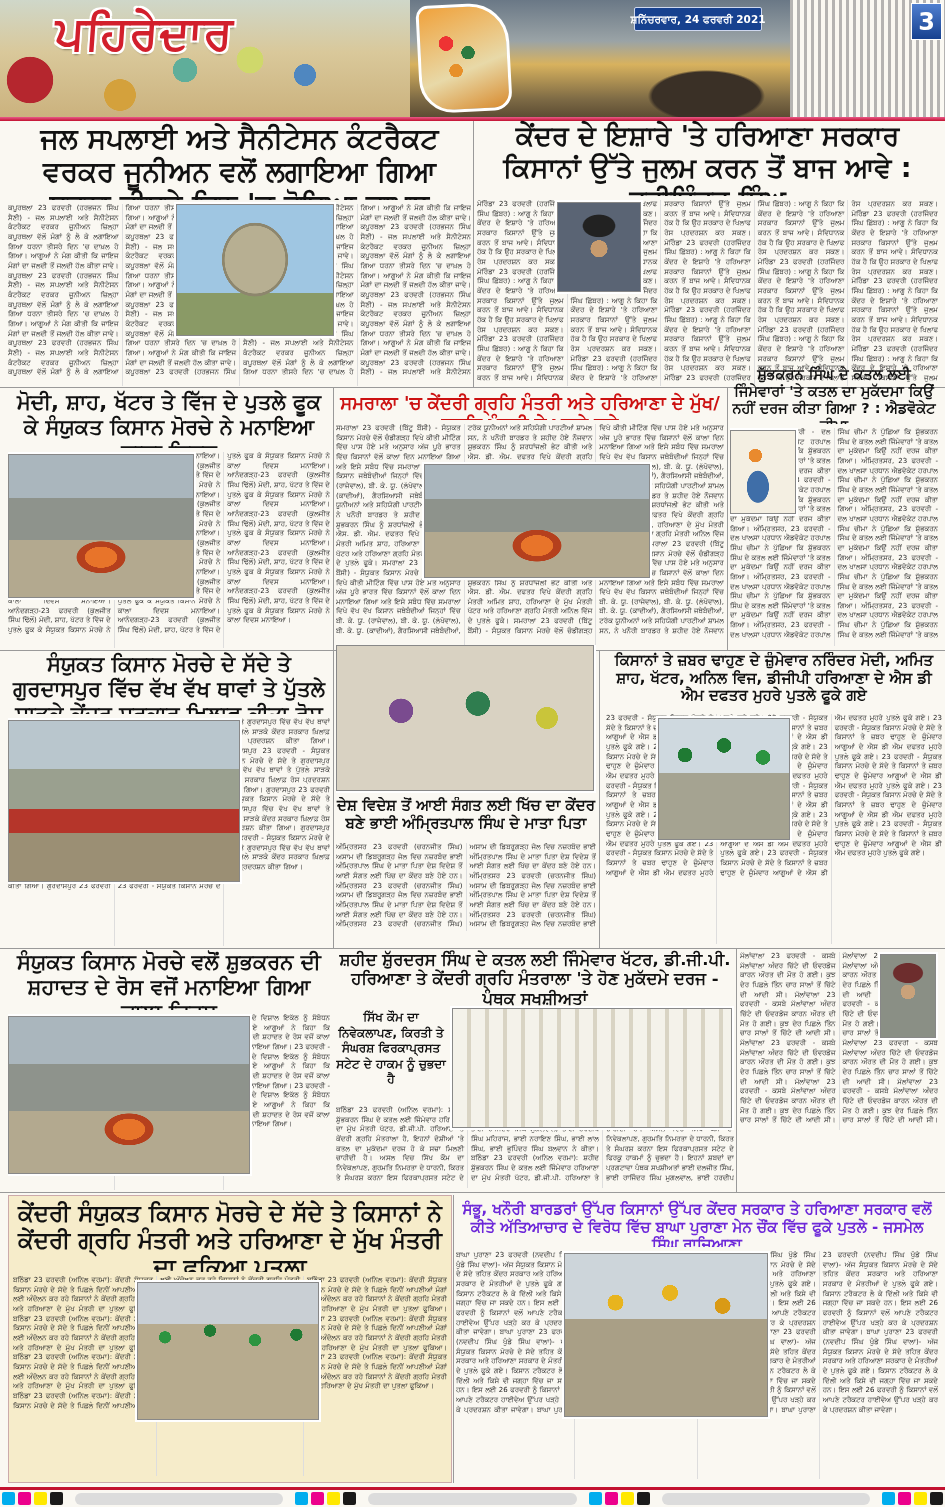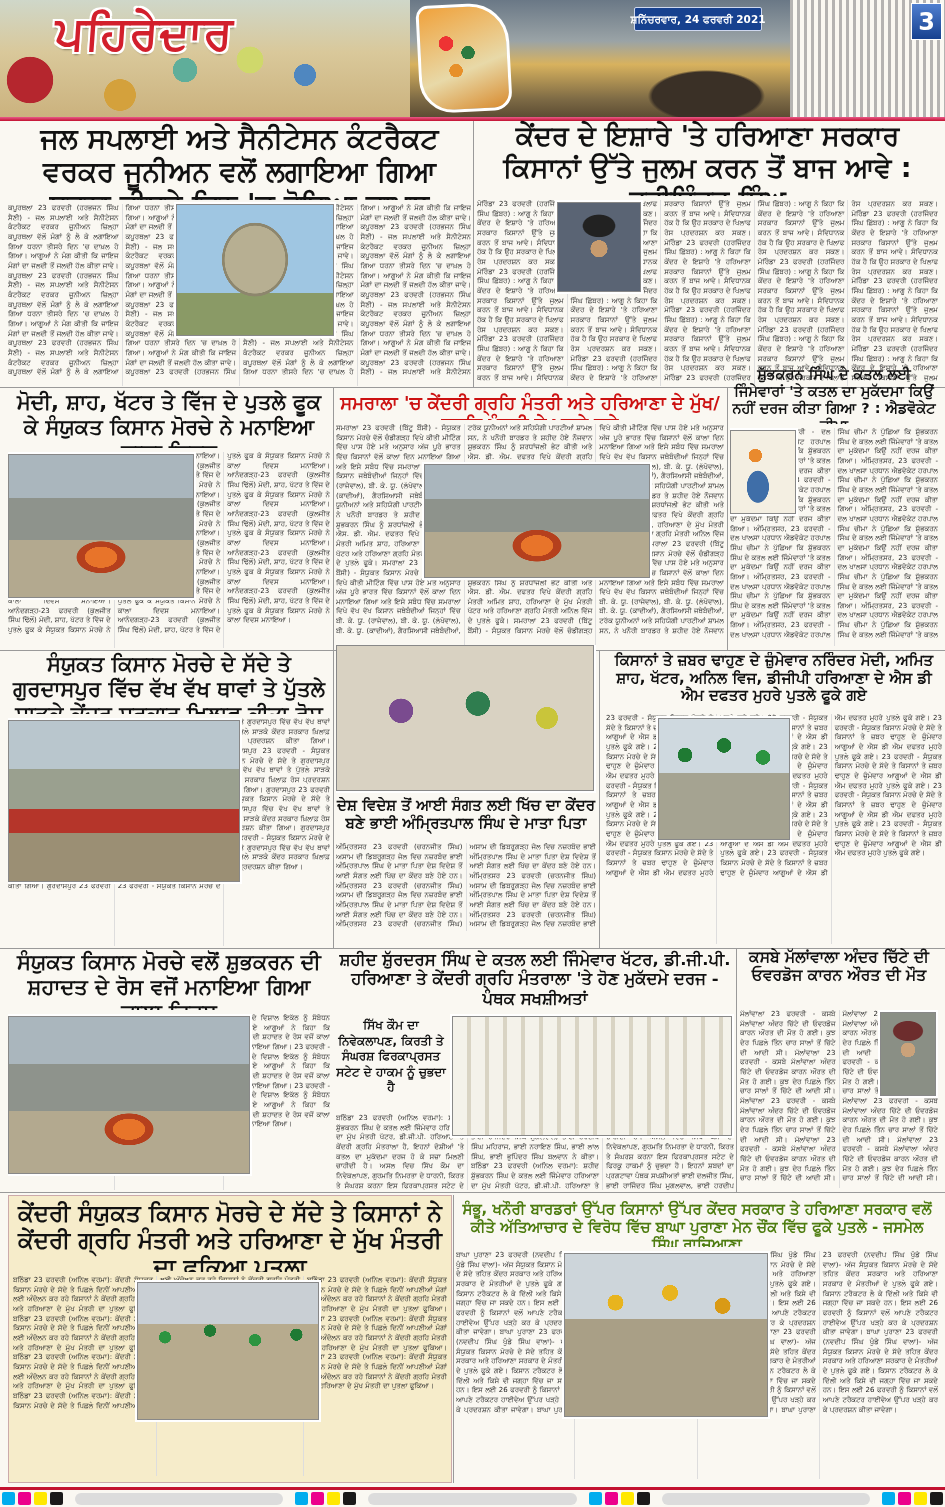--- a/index.html
+++ b/index.html
@@ -235,45 +235,44 @@
   <div class="art" style="left:8px;top:950px;width:322px;height:240px;">
     <div class="hl" style="font-size:21px;height:60px;">ਸੰਯੁਕਤ ਕਿਸਾਨ ਮੋਰਚੇ ਵਲੋਂ ਸ਼ੁਭਕਰਨ ਦੀ ਸ਼ਹਾਦਤ ਦੇ ਰੋਸ ਵਜੋਂ ਮਨਾਇਆ ਗਿਆ ਕਾਲਾ ਦਿਵਸ</div>
     <div style="position:relative;height:176px;margin-top:4px;">
       <div class="ph p-fire crowd" style="left:0;top:2px;width:242px;height:158px;"></div>
       <div class="body" style="column-count:3;">23 ਫਰਵਰੀ - ਕਿਸਾਨਾਂ ਦੇ ਵਿਸ਼ਾਲ ਇਕੱਠ ਨੂੰ ਸੰਬੋਧਨ ਕਰਦੇ ਹੋਏ ਆਗੂਆਂ ਨੇ ਕਿਹਾ ਕਿ ਸ਼ੁਭਕਰਨ ਦੀ ਸ਼ਹਾਦਤ ਦੇ ਰੋਸ ਵਜੋਂ ਕਾਲਾ ਦਿਵਸ ਮਨਾਇਆ ਗਿਆ। 23 ਫਰਵਰੀ - ਕਿਸਾਨਾਂ ਦੇ ਵਿਸ਼ਾਲ ਇਕੱਠ ਨੂੰ ਸੰਬੋਧਨ ਕਰਦੇ ਹੋਏ ਆਗੂਆਂ ਨੇ ਕਿਹਾ ਕਿ ਸ਼ੁਭਕਰਨ ਦੀ ਸ਼ਹਾਦਤ ਦੇ ਰੋਸ ਵਜੋਂ ਕਾਲਾ ਦਿਵਸ ਮਨਾਇਆ ਗਿਆ। 23 ਫਰਵਰੀ - ਕਿਸਾਨਾਂ ਦੇ ਵਿਸ਼ਾਲ ਇਕੱਠ ਨੂੰ ਸੰਬੋਧਨ ਕਰਦੇ ਹੋਏ ਆਗੂਆਂ ਨੇ ਕਿਹਾ ਕਿ ਸ਼ੁਭਕਰਨ ਦੀ ਸ਼ਹਾਦਤ ਦੇ ਰੋਸ ਵਜੋਂ ਕਾਲਾ ਦਿਵਸ ਮਨਾਇਆ ਗਿਆ। 23 ਫਰਵਰੀ - ਕਿਸਾਨਾਂ ਦੇ ਵਿਸ਼ਾਲ ਇਕੱਠ ਨੂੰ ਸੰਬੋਧਨ ਕਰਦੇ ਹੋਏ ਆਗੂਆਂ ਨੇ ਕਿਹਾ ਕਿ ਸ਼ੁਭਕਰਨ ਦੀ ਸ਼ਹਾਦਤ ਦੇ ਰੋਸ ਵਜੋਂ ਕਾਲਾ ਦਿਵਸ ਮਨਾਇਆ ਗਿਆ। 23 ਫਰਵਰੀ - ਕਿਸਾਨਾਂ ਦੇ ਵਿਸ਼ਾਲ ਇਕੱਠ ਨੂੰ ਸੰਬੋਧਨ ਕਰਦੇ ਹੋਏ ਆਗੂਆਂ ਨੇ ਕਿਹਾ ਕਿ ਸ਼ੁਭਕਰਨ ਦੀ ਸ਼ਹਾਦਤ ਦੇ ਰੋਸ ਵਜੋਂ ਕਾਲਾ ਦਿਵਸ ਮਨਾਇਆ ਗਿਆ। 23 ਫਰਵਰੀ - ਕਿਸਾਨਾਂ ਦੇ ਵਿਸ਼ਾਲ ਇਕੱਠ ਨੂੰ ਸੰਬੋਧਨ ਕਰਦੇ ਹੋਏ ਆਗੂਆਂ ਨੇ ਕਿਹਾ ਕਿ ਸ਼ੁਭਕਰਨ ਦੀ ਸ਼ਹਾਦਤ ਦੇ ਰੋਸ ਵਜੋਂ ਕਾਲਾ ਦਿਵਸ ਮਨਾਇਆ ਗਿਆ। 23 ਫਰਵਰੀ - ਕਿਸਾਨਾਂ ਦੇ ਵਿਸ਼ਾਲ ਇਕੱਠ ਨੂੰ ਸੰਬੋਧਨ ਕਰਦੇ ਹੋਏ ਆਗੂਆਂ ਨੇ ਕਿਹਾ ਕਿ ਸ਼ੁਭਕਰਨ ਦੀ ਸ਼ਹਾਦਤ ਦੇ ਰੋਸ ਵਜੋਂ ਕਾਲਾ ਦਿਵਸ ਮਨਾਇਆ ਗਿਆ। 23 ਫਰਵਰੀ - ਕਿਸਾਨਾਂ ਦੇ ਵਿਸ਼ਾਲ ਇਕੱਠ ਨੂੰ ਸੰਬੋਧਨ ਕਰਦੇ ਹੋਏ ਆਗੂਆਂ ਨੇ ਕਿਹਾ ਕਿ ਸ਼ੁਭਕਰਨ ਦੀ ਸ਼ਹਾਦਤ ਦੇ ਰੋਸ ਵਜੋਂ ਕਾਲਾ ਦਿਵਸ ਮਨਾਇਆ ਗਿਆ। 23 ਫਰਵਰੀ - ਕਿਸਾਨਾਂ ਦੇ ਵਿਸ਼ਾਲ ਇਕੱਠ ਨੂੰ ਸੰਬੋਧਨ ਕਰਦੇ ਹੋਏ ਆਗੂਆਂ ਨੇ ਕਿਹਾ ਕਿ ਸ਼ੁਭਕਰਨ ਦੀ ਸ਼ਹਾਦਤ ਦੇ ਰੋਸ ਵਜੋਂ ਕਾਲਾ ਦਿਵਸ ਮਨਾਇਆ ਗਿਆ। 23 ਫਰਵਰੀ - ਕਿਸਾਨਾਂ ਦੇ ਵਿਸ਼ਾਲ ਇਕੱਠ ਨੂੰ ਸੰਬੋਧਨ ਕਰਦੇ ਹੋਏ ਆਗੂਆਂ ਨੇ ਕਿਹਾ ਕਿ ਸ਼ੁਭਕਰਨ ਦੀ ਸ਼ਹਾਦਤ ਦੇ ਰੋਸ ਵਜੋਂ ਕਾਲਾ ਦਿਵਸ ਮਨਾਇਆ ਗਿਆ। </div>
     </div>
   </div>
 
   <div class="art" style="left:336px;top:950px;width:398px;height:240px;">
     <div class="hl" style="font-size:16.5px;height:56px;">ਸ਼ਹੀਦ ਸ਼ੁੱਰਦਰਸ ਸਿੰਘ ਦੇ ਕਤਲ ਲਈ ਜਿੰਮੇਵਾਰ ਖੱਟਰ, ਡੀ.ਜੀ.ਪੀ. ਹਰਿਆਣਾ ਤੇ ਕੇਂਦਰੀ ਗ੍ਰਹਿ ਮੰਤਰਾਲਾ 'ਤੇ ਹੋਣ ਮੁਕੱਦਮੇ ਦਰਜ - ਪੰਥਕ ਸਖਸ਼ੀਅਤਾਂ</div>
-    <div style="position:relative;height:180px;margin-top:10px;">
+    <div style="position:relative;height:180px;margin-top:2px;">
       <div class="sub-hl" style="position:absolute;left:0;top:2px;width:110px;">ਸਿੱਖ ਕੌਮ ਦਾ ਨਿਵੇਕਲਾਪਣ, ਕਿਰਤੀ ਤੇ ਸੰਘਰਸ਼ ਫਿਰਕਾਪ੍ਰਸਤ ਸਟੇਟ ਦੇ ਹਾਕਮ ਨੂੰ ਚੁਭਦਾ ਹੈ</div>
       <div class="ph p-whitegroup" style="left:116px;top:0;width:280px;height:120px;"></div>
       <div class="body" style="position:absolute;left:0;top:98px;width:398px;height:82px;column-count:3;">ਬਠਿੰਡਾ 23 ਫਰਵਰੀ (ਅਨਿਲ ਵਰਮਾ): ਸ਼ਹੀਦ ਸ਼ੁੱਭਕਰਨ ਸਿੰਘ ਦੇ ਕਤਲ ਲਈ ਜਿੰਮੇਵਾਰ ਹਰਿਆਣਾ ਦਾ ਮੁੱਖ ਮੰਤਰੀ ਖੱਟਰ, ਡੀ.ਜੀ.ਪੀ. ਹਰਿਆਣਾ ਤੇ ਕੇਂਦਰੀ ਗ੍ਰਹਿ ਮੰਤਰਾਲਾ ਹੈ, ਇਹਨਾਂ ਦੋਸ਼ੀਆਂ 'ਤੇ ਕਤਲ ਦਾ ਮੁਕੱਦਮਾ ਦਰਜ ਹੋ ਕੇ ਸਜ਼ਾ ਮਿਲਣੀ ਚਾਹੀਦੀ ਹੈ। ਅਸਲ ਵਿਚ ਸਿੱਖ ਕੌਮ ਦਾ ਨਿਵੇਕਲਾਪਣ, ਗੁਰਮਤਿ ਨਿਮਰਤਾ ਦੇ ਧਾਰਨੀ, ਕਿਰਤ ਤੇ ਸੰਘਰਸ਼ ਕਰਨਾ ਇਸ ਫਿਰਕਾਪ੍ਰਸਤ ਸਟੇਟ ਦੇ ਫਿਰਕੂ ਹਾਕਮਾਂ ਨੂੰ ਚੁਭਦਾ ਹੈ। ਇਹਨਾਂ ਸ਼ਬਦਾਂ ਦਾ ਪ੍ਰਗਟਾਵਾ ਪੰਥਕ ਸਖਸ਼ੀਅਤਾਂ ਭਾਈ ਦਲਜੀਤ ਸਿੰਘ, ਭਾਈ ਰਾਜਿੰਦਰ ਸਿੰਘ ਮੁਗਲਵਾਲ, ਭਾਈ ਹਰਦੀਪ ਸਿੰਘ ਮਹਿਰਾਜ, ਭਾਈ ਨਰਾਇਣ ਸਿੰਘ, ਭਾਈ ਲਾਲ ਸਿੰਘ, ਭਾਈ ਭੁਪਿੰਦਰ ਸਿੰਘ ਬਲਵਾਨ ਨੇ ਕੀਤਾ। ਬਠਿੰਡਾ 23 ਫਰਵਰੀ (ਅਨਿਲ ਵਰਮਾ): ਸ਼ਹੀਦ ਸ਼ੁੱਭਕਰਨ ਸਿੰਘ ਦੇ ਕਤਲ ਲਈ ਜਿੰਮੇਵਾਰ ਹਰਿਆਣਾ ਦਾ ਮੁੱਖ ਮੰਤਰੀ ਖੱਟਰ, ਡੀ.ਜੀ.ਪੀ. ਹਰਿਆਣਾ ਤੇ ਕੇਂਦਰੀ ਗ੍ਰਹਿ ਮੰਤਰਾਲਾ ਹੈ, ਇਹਨਾਂ ਦੋਸ਼ੀਆਂ 'ਤੇ ਕਤਲ ਦਾ ਮੁਕੱਦਮਾ ਦਰਜ ਹੋ ਕੇ ਸਜ਼ਾ ਮਿਲਣੀ ਚਾਹੀਦੀ ਹੈ। ਅਸਲ ਵਿਚ ਸਿੱਖ ਕੌਮ ਦਾ ਨਿਵੇਕਲਾਪਣ, ਗੁਰਮਤਿ ਨਿਮਰਤਾ ਦੇ ਧਾਰਨੀ, ਕਿਰਤ ਤੇ ਸੰਘਰਸ਼ ਕਰਨਾ ਇਸ ਫਿਰਕਾਪ੍ਰਸਤ ਸਟੇਟ ਦੇ ਫਿਰਕੂ ਹਾਕਮਾਂ ਨੂੰ ਚੁਭਦਾ ਹੈ। ਇਹਨਾਂ ਸ਼ਬਦਾਂ ਦਾ ਪ੍ਰਗਟਾਵਾ ਪੰਥਕ ਸਖਸ਼ੀਅਤਾਂ ਭਾਈ ਦਲਜੀਤ ਸਿੰਘ, ਭਾਈ ਰਾਜਿੰਦਰ ਸਿੰਘ ਮੁਗਲਵਾਲ, ਭਾਈ ਹਰਦੀਪ ਸਿੰਘ ਮਹਿਰਾਜ, ਭਾਈ ਨਰਾਇਣ ਸਿੰਘ, ਭਾਈ ਲਾਲ ਸਿੰਘ, ਭਾਈ ਭੁਪਿੰਦਰ ਸਿੰਘ ਬਲਵਾਨ ਨੇ ਕੀਤਾ। </div>
     </div>
   </div>
 
   <div class="art" style="left:740px;top:948px;width:198px;height:242px;">
-    <div class="hl" style="font-size:15.5px;height:58px;">ਕਸਬੇ ਮੱਲਾਂਵਾਲਾ ਅੰਦਰ ਚਿੱਟੇ ਦੀ ਓਵਰਡੋਜ ਕਾਰਨ ਔਰਤ ਦੀ ਮੌਤ</div>
     <div style="position:relative;height:178px;margin-top:4px;">
       <div class="ph p-woman" style="right:0;left:140px;top:2px;width:56px;height:84px;"></div>
       <div class="body" style="column-count:2;">ਮੱਲਾਂਵਾਲਾ 23 ਫਰਵਰੀ - ਕਸਬੇ ਮੱਲਾਂਵਾਲਾ ਅੰਦਰ ਚਿੱਟੇ ਦੀ ਓਵਰਡੋਜ ਕਾਰਨ ਔਰਤ ਦੀ ਮੌਤ ਹੋ ਗਈ। ਕੁਝ ਦੇਰ ਪਿਛਲੇ ਤਿੰਨ ਚਾਰ ਸਾਲਾਂ ਤੋਂ ਚਿੱਟੇ ਦੀ ਆਦੀ ਸੀ। ਮੱਲਾਂਵਾਲਾ 23 ਫਰਵਰੀ - ਕਸਬੇ ਮੱਲਾਂਵਾਲਾ ਅੰਦਰ ਚਿੱਟੇ ਦੀ ਓਵਰਡੋਜ ਕਾਰਨ ਔਰਤ ਦੀ ਮੌਤ ਹੋ ਗਈ। ਕੁਝ ਦੇਰ ਪਿਛਲੇ ਤਿੰਨ ਚਾਰ ਸਾਲਾਂ ਤੋਂ ਚਿੱਟੇ ਦੀ ਆਦੀ ਸੀ। ਮੱਲਾਂਵਾਲਾ 23 ਫਰਵਰੀ - ਕਸਬੇ ਮੱਲਾਂਵਾਲਾ ਅੰਦਰ ਚਿੱਟੇ ਦੀ ਓਵਰਡੋਜ ਕਾਰਨ ਔਰਤ ਦੀ ਮੌਤ ਹੋ ਗਈ। ਕੁਝ ਦੇਰ ਪਿਛਲੇ ਤਿੰਨ ਚਾਰ ਸਾਲਾਂ ਤੋਂ ਚਿੱਟੇ ਦੀ ਆਦੀ ਸੀ। ਮੱਲਾਂਵਾਲਾ 23 ਫਰਵਰੀ - ਕਸਬੇ ਮੱਲਾਂਵਾਲਾ ਅੰਦਰ ਚਿੱਟੇ ਦੀ ਓਵਰਡੋਜ ਕਾਰਨ ਔਰਤ ਦੀ ਮੌਤ ਹੋ ਗਈ। ਕੁਝ ਦੇਰ ਪਿਛਲੇ ਤਿੰਨ ਚਾਰ ਸਾਲਾਂ ਤੋਂ ਚਿੱਟੇ ਦੀ ਆਦੀ ਸੀ। ਮੱਲਾਂਵਾਲਾ 23 ਫਰਵਰੀ - ਕਸਬੇ ਮੱਲਾਂਵਾਲਾ ਅੰਦਰ ਚਿੱਟੇ ਦੀ ਓਵਰਡੋਜ ਕਾਰਨ ਔਰਤ ਦੀ ਮੌਤ ਹੋ ਗਈ। ਕੁਝ ਦੇਰ ਪਿਛਲੇ ਤਿੰਨ ਚਾਰ ਸਾਲਾਂ ਤੋਂ ਚਿੱਟੇ ਦੀ ਆਦੀ ਸੀ। ਮੱਲਾਂਵਾਲਾ 23 ਫਰਵਰੀ - ਕਸਬੇ ਮੱਲਾਂਵਾਲਾ ਅੰਦਰ ਚਿੱਟੇ ਦੀ ਓਵਰਡੋਜ ਕਾਰਨ ਔਰਤ ਦੀ ਮੌਤ ਹੋ ਗਈ। ਕੁਝ ਦੇਰ ਪਿਛਲੇ ਤਿੰਨ ਚਾਰ ਸਾਲਾਂ ਤੋਂ ਚਿੱਟੇ ਦੀ ਆਦੀ ਸੀ। ਮੱਲਾਂਵਾਲਾ 23 ਫਰਵਰੀ - ਕਸਬੇ ਮੱਲਾਂਵਾਲਾ ਅੰਦਰ ਚਿੱਟੇ ਦੀ ਓਵਰਡੋਜ ਕਾਰਨ ਔਰਤ ਦੀ ਮੌਤ ਹੋ ਗਈ। ਕੁਝ ਦੇਰ ਪਿਛਲੇ ਤਿੰਨ ਚਾਰ ਸਾਲਾਂ ਤੋਂ ਚਿੱਟੇ ਦੀ ਆਦੀ ਸੀ। ਮੱਲਾਂਵਾਲਾ 23 ਫਰਵਰੀ - ਕਸਬੇ ਮੱਲਾਂਵਾਲਾ ਅੰਦਰ ਚਿੱਟੇ ਦੀ ਓਵਰਡੋਜ ਕਾਰਨ ਔਰਤ ਦੀ ਮੌਤ ਹੋ ਗਈ। ਕੁਝ ਦੇਰ ਪਿਛਲੇ ਤਿੰਨ ਚਾਰ ਸਾਲਾਂ ਤੋਂ ਚਿੱਟੇ ਦੀ ਆਦੀ ਸੀ। ਮੱਲਾਂਵਾਲਾ 23 ਫਰਵਰੀ - ਕਸਬੇ ਮੱਲਾਂਵਾਲਾ ਅੰਦਰ ਚਿੱਟੇ ਦੀ ਓਵਰਡੋਜ ਕਾਰਨ ਔਰਤ ਦੀ ਮੌਤ ਹੋ ਗਈ। ਕੁਝ ਦੇਰ ਪਿਛਲੇ ਤਿੰਨ ਚਾਰ ਸਾਲਾਂ ਤੋਂ ਚਿੱਟੇ ਦੀ ਆਦੀ ਸੀ। ਮੱਲਾਂਵਾਲਾ 23 ਫਰਵਰੀ - ਕਸਬੇ ਮੱਲਾਂਵਾਲਾ ਅੰਦਰ ਚਿੱਟੇ ਦੀ ਓਵਰਡੋਜ ਕਾਰਨ ਔਰਤ ਦੀ ਮੌਤ ਹੋ ਗਈ। ਕੁਝ ਦੇਰ ਪਿਛਲੇ ਤਿੰਨ ਚਾਰ ਸਾਲਾਂ ਤੋਂ ਚਿੱਟੇ ਦੀ ਆਦੀ ਸੀ। </div>
     </div>
   </div>
 
   <div class="art cream" style="left:8px;top:1195px;width:444px;height:288px;">
     <div class="hl" style="font-size:23px;height:76px;padding-top:4px;">ਕੇਂਦਰੀ ਸੰਯੁਕਤ ਕਿਸਾਨ ਮੋਰਚੇ ਦੇ ਸੱਦੇ ਤੇ ਕਿਸਾਨਾਂ ਨੇ ਕੇਂਦਰੀ ਗ੍ਰਹਿ ਮੰਤਰੀ ਅਤੇ ਹਰਿਆਣਾ ਦੇ ਮੁੱਖ ਮੰਤਰੀ ਦਾ ਫੂਕਿਆ ਪੁਤਲਾ</div>
     <div style="position:relative;height:200px;margin-top:4px;padding:0 4px;">
       <div class="ph p-farmers crowd" style="left:128px;top:6px;width:182px;height:138px;"></div>
       <div class="body" style="column-count:3;">ਬਠਿੰਡਾ 23 ਫਰਵਰੀ (ਅਨਿਲ ਵਰਮਾ): ਕੇਂਦਰੀ ਸੰਯੁਕਤ ਕਿਸਾਨ ਮੋਰਚੇ ਦੇ ਸੱਦੇ ਤੇ ਪਿਛਲੇ ਦਿਨੀਂ ਆਪਣੀਆਂ ਮੰਗਾਂ ਲਈ ਅੰਦੋਲਨ ਕਰ ਰਹੇ ਕਿਸਾਨਾਂ ਨੇ ਕੇਂਦਰੀ ਗ੍ਰਹਿ ਮੰਤਰੀ ਅਤੇ ਹਰਿਆਣਾ ਦੇ ਮੁੱਖ ਮੰਤਰੀ ਦਾ ਪੁਤਲਾ ਫੂਕਿਆ। ਬਠਿੰਡਾ 23 ਫਰਵਰੀ (ਅਨਿਲ ਵਰਮਾ): ਕੇਂਦਰੀ ਸੰਯੁਕਤ ਕਿਸਾਨ ਮੋਰਚੇ ਦੇ ਸੱਦੇ ਤੇ ਪਿਛਲੇ ਦਿਨੀਂ ਆਪਣੀਆਂ ਮੰਗਾਂ ਲਈ ਅੰਦੋਲਨ ਕਰ ਰਹੇ ਕਿਸਾਨਾਂ ਨੇ ਕੇਂਦਰੀ ਗ੍ਰਹਿ ਮੰਤਰੀ ਅਤੇ ਹਰਿਆਣਾ ਦੇ ਮੁੱਖ ਮੰਤਰੀ ਦਾ ਪੁਤਲਾ ਫੂਕਿਆ। ਬਠਿੰਡਾ 23 ਫਰਵਰੀ (ਅਨਿਲ ਵਰਮਾ): ਕੇਂਦਰੀ ਸੰਯੁਕਤ ਕਿਸਾਨ ਮੋਰਚੇ ਦੇ ਸੱਦੇ ਤੇ ਪਿਛਲੇ ਦਿਨੀਂ ਆਪਣੀਆਂ ਮੰਗਾਂ ਲਈ ਅੰਦੋਲਨ ਕਰ ਰਹੇ ਕਿਸਾਨਾਂ ਨੇ ਕੇਂਦਰੀ ਗ੍ਰਹਿ ਮੰਤਰੀ ਅਤੇ ਹਰਿਆਣਾ ਦੇ ਮੁੱਖ ਮੰਤਰੀ ਦਾ ਪੁਤਲਾ ਫੂਕਿਆ। ਬਠਿੰਡਾ 23 ਫਰਵਰੀ (ਅਨਿਲ ਵਰਮਾ): ਕੇਂਦਰੀ ਸੰਯੁਕਤ ਕਿਸਾਨ ਮੋਰਚੇ ਦੇ ਸੱਦੇ ਤੇ ਪਿਛਲੇ ਦਿਨੀਂ ਆਪਣੀਆਂ ਮੰਗਾਂ ਲਈ ਅੰਦੋਲਨ ਕਰ ਰਹੇ ਕਿਸਾਨਾਂ ਨੇ ਕੇਂਦਰੀ ਗ੍ਰਹਿ ਮੰਤਰੀ ਅਤੇ ਹਰਿਆਣਾ ਦੇ ਮੁੱਖ ਮੰਤਰੀ ਦਾ ਪੁਤਲਾ ਫੂਕਿਆ। ਬਠਿੰਡਾ 23 ਫਰਵਰੀ (ਅਨਿਲ ਵਰਮਾ): ਕੇਂਦਰੀ ਸੰਯੁਕਤ ਕਿਸਾਨ ਮੋਰਚੇ ਦੇ ਸੱਦੇ ਤੇ ਪਿਛਲੇ ਦਿਨੀਂ ਆਪਣੀਆਂ ਮੰਗਾਂ ਲਈ ਅੰਦੋਲਨ ਕਰ ਰਹੇ ਕਿਸਾਨਾਂ ਨੇ ਕੇਂਦਰੀ ਗ੍ਰਹਿ ਮੰਤਰੀ ਅਤੇ ਹਰਿਆਣਾ ਦੇ ਮੁੱਖ ਮੰਤਰੀ ਦਾ ਪੁਤਲਾ ਫੂਕਿਆ। ਬਠਿੰਡਾ 23 ਫਰਵਰੀ (ਅਨਿਲ ਵਰਮਾ): ਕੇਂਦਰੀ ਸੰਯੁਕਤ ਕਿਸਾਨ ਮੋਰਚੇ ਦੇ ਸੱਦੇ ਤੇ ਪਿਛਲੇ ਦਿਨੀਂ ਆਪਣੀਆਂ ਮੰਗਾਂ ਲਈ ਅੰਦੋਲਨ ਕਰ ਰਹੇ ਕਿਸਾਨਾਂ ਨੇ ਕੇਂਦਰੀ ਗ੍ਰਹਿ ਮੰਤਰੀ ਅਤੇ ਹਰਿਆਣਾ ਦੇ ਮੁੱਖ ਮੰਤਰੀ ਦਾ ਪੁਤਲਾ ਫੂਕਿਆ। ਬਠਿੰਡਾ 23 ਫਰਵਰੀ (ਅਨਿਲ ਵਰਮਾ): ਕੇਂਦਰੀ ਸੰਯੁਕਤ ਕਿਸਾਨ ਮੋਰਚੇ ਦੇ ਸੱਦੇ ਤੇ ਪਿਛਲੇ ਦਿਨੀਂ ਆਪਣੀਆਂ ਮੰਗਾਂ ਲਈ ਅੰਦੋਲਨ ਕਰ ਰਹੇ ਕਿਸਾਨਾਂ ਨੇ ਕੇਂਦਰੀ ਗ੍ਰਹਿ ਮੰਤਰੀ ਅਤੇ ਹਰਿਆਣਾ ਦੇ ਮੁੱਖ ਮੰਤਰੀ ਦਾ ਪੁਤਲਾ ਫੂਕਿਆ। ਬਠਿੰਡਾ 23 ਫਰਵਰੀ (ਅਨਿਲ ਵਰਮਾ): ਕੇਂਦਰੀ ਸੰਯੁਕਤ ਕਿਸਾਨ ਮੋਰਚੇ ਦੇ ਸੱਦੇ ਤੇ ਪਿਛਲੇ ਦਿਨੀਂ ਆਪਣੀਆਂ ਮੰਗਾਂ ਲਈ ਅੰਦੋਲਨ ਕਰ ਰਹੇ ਕਿਸਾਨਾਂ ਨੇ ਕੇਂਦਰੀ ਗ੍ਰਹਿ ਮੰਤਰੀ ਅਤੇ ਹਰਿਆਣਾ ਦੇ ਮੁੱਖ ਮੰਤਰੀ ਦਾ ਪੁਤਲਾ ਫੂਕਿਆ। ਬਠਿੰਡਾ 23 ਫਰਵਰੀ (ਅਨਿਲ ਵਰਮਾ): ਕੇਂਦਰੀ ਸੰਯੁਕਤ ਕਿਸਾਨ ਮੋਰਚੇ ਦੇ ਸੱਦੇ ਤੇ ਪਿਛਲੇ ਦਿਨੀਂ ਆਪਣੀਆਂ ਮੰਗਾਂ ਲਈ ਅੰਦੋਲਨ ਕਰ ਰਹੇ ਕਿਸਾਨਾਂ ਨੇ ਕੇਂਦਰੀ ਗ੍ਰਹਿ ਮੰਤਰੀ ਅਤੇ ਹਰਿਆਣਾ ਦੇ ਮੁੱਖ ਮੰਤਰੀ ਦਾ ਪੁਤਲਾ ਫੂਕਿਆ। ਬਠਿੰਡਾ 23 ਫਰਵਰੀ (ਅਨਿਲ ਵਰਮਾ): ਕੇਂਦਰੀ ਸੰਯੁਕਤ ਕਿਸਾਨ ਮੋਰਚੇ ਦੇ ਸੱਦੇ ਤੇ ਪਿਛਲੇ ਦਿਨੀਂ ਆਪਣੀਆਂ ਮੰਗਾਂ ਲਈ ਅੰਦੋਲਨ ਕਰ ਰਹੇ ਕਿਸਾਨਾਂ ਨੇ ਕੇਂਦਰੀ ਗ੍ਰਹਿ ਮੰਤਰੀ ਅਤੇ ਹਰਿਆਣਾ ਦੇ ਮੁੱਖ ਮੰਤਰੀ ਦਾ ਪੁਤਲਾ ਫੂਕਿਆ। </div>
     </div>
   </div>
 
   <div class="art" style="left:456px;top:1195px;width:482px;height:288px;">
-    <div class="hl" style="font-size:15px;height:52px;color:#4d7c0f;padding-top:6px;">ਸੰਭੂ, ਖਨੌਰੀ ਬਾਰਡਰਾਂ ਉੱਪਰ ਕਿਸਾਨਾਂ ਉੱਪਰ ਕੇਂਦਰ ਸਰਕਾਰ ਤੇ ਹਰਿਆਣਾ ਸਰਕਾਰ ਵਲੋਂ ਕੀਤੇ ਅੱਤਿਆਚਾਰ ਦੇ ਵਿਰੋਧ ਵਿੱਚ ਬਾਘਾ ਪੁਰਾਣਾ ਮੇਨ ਚੌਂਕ ਵਿੱਚ ਫੂਕੇ ਪੁਤਲੇ - ਜਸਮੇਲ ਸਿੰਘ ਰਾਜਿਆਣਾ</div>
+    <div class="hl" style="font-size:15px;height:52px;color:#6d28d9;padding-top:6px;">ਸੰਭੂ, ਖਨੌਰੀ ਬਾਰਡਰਾਂ ਉੱਪਰ ਕਿਸਾਨਾਂ ਉੱਪਰ ਕੇਂਦਰ ਸਰਕਾਰ ਤੇ ਹਰਿਆਣਾ ਸਰਕਾਰ ਵਲੋਂ ਕੀਤੇ ਅੱਤਿਆਚਾਰ ਦੇ ਵਿਰੋਧ ਵਿੱਚ ਬਾਘਾ ਪੁਰਾਣਾ ਮੇਨ ਚੌਂਕ ਵਿੱਚ ਫੂਕੇ ਪੁਤਲੇ - ਜਸਮੇਲ ਸਿੰਘ ਰਾਜਿਆਣਾ</div>
     <div style="position:relative;height:228px;margin-top:4px;">
       <div class="ph p-yellowflags crowd" style="left:108px;top:2px;width:204px;height:164px;"></div>
       <div class="body" style="column-count:4;">ਬਾਘਾ ਪੁਰਾਣਾ 23 ਫਰਵਰੀ (ਨਵਦੀਪ ਸਿੰਘ ਖੁੰਡੇ ਸਿੰਘ ਵਾਲਾ)- ਅੱਜ ਸੰਯੁਕਤ ਕਿਸਾਨ ਮੋਰਚੇ ਦੇ ਸੱਦੇ ਤਹਿਤ ਕੇਂਦਰ ਸਰਕਾਰ ਅਤੇ ਹਰਿਆਣਾ ਸਰਕਾਰ ਦੇ ਮੰਤਰੀਆਂ ਦੇ ਪੁਤਲੇ ਫੂਕੇ ਗਏ। ਕਿਸਾਨ ਟਰੈਕਟਰ ਲੈ ਕੇ ਦਿੱਲੀ ਅਤੇ ਕਿਸੇ ਵੀ ਜਗ੍ਹਾ ਵਿੱਚ ਜਾ ਸਕਦੇ ਹਨ। ਇਸ ਲਈ 26 ਫਰਵਰੀ ਨੂੰ ਕਿਸਾਨਾਂ ਵਲੋਂ ਆਪਣੇ ਟਰੈਕਟਰ ਹਾਈਵੇਅ ਉੱਪਰ ਖੜ੍ਹੇ ਕਰ ਕੇ ਪ੍ਰਦਰਸ਼ਨ ਕੀਤਾ ਜਾਵੇਗਾ। ਬਾਘਾ ਪੁਰਾਣਾ 23 ਫਰਵਰੀ (ਨਵਦੀਪ ਸਿੰਘ ਖੁੰਡੇ ਸਿੰਘ ਵਾਲਾ)- ਅੱਜ ਸੰਯੁਕਤ ਕਿਸਾਨ ਮੋਰਚੇ ਦੇ ਸੱਦੇ ਤਹਿਤ ਕੇਂਦਰ ਸਰਕਾਰ ਅਤੇ ਹਰਿਆਣਾ ਸਰਕਾਰ ਦੇ ਮੰਤਰੀਆਂ ਦੇ ਪੁਤਲੇ ਫੂਕੇ ਗਏ। ਕਿਸਾਨ ਟਰੈਕਟਰ ਲੈ ਕੇ ਦਿੱਲੀ ਅਤੇ ਕਿਸੇ ਵੀ ਜਗ੍ਹਾ ਵਿੱਚ ਜਾ ਸਕਦੇ ਹਨ। ਇਸ ਲਈ 26 ਫਰਵਰੀ ਨੂੰ ਕਿਸਾਨਾਂ ਵਲੋਂ ਆਪਣੇ ਟਰੈਕਟਰ ਹਾਈਵੇਅ ਉੱਪਰ ਖੜ੍ਹੇ ਕਰ ਕੇ ਪ੍ਰਦਰਸ਼ਨ ਕੀਤਾ ਜਾਵੇਗਾ। ਬਾਘਾ ਪੁਰਾਣਾ 23 ਫਰਵਰੀ (ਨਵਦੀਪ ਸਿੰਘ ਖੁੰਡੇ ਸਿੰਘ ਵਾਲਾ)- ਅੱਜ ਸੰਯੁਕਤ ਕਿਸਾਨ ਮੋਰਚੇ ਦੇ ਸੱਦੇ ਤਹਿਤ ਕੇਂਦਰ ਸਰਕਾਰ ਅਤੇ ਹਰਿਆਣਾ ਸਰਕਾਰ ਦੇ ਮੰਤਰੀਆਂ ਦੇ ਪੁਤਲੇ ਫੂਕੇ ਗਏ। ਕਿਸਾਨ ਟਰੈਕਟਰ ਲੈ ਕੇ ਦਿੱਲੀ ਅਤੇ ਕਿਸੇ ਵੀ ਜਗ੍ਹਾ ਵਿੱਚ ਜਾ ਸਕਦੇ ਹਨ। ਇਸ ਲਈ 26 ਫਰਵਰੀ ਨੂੰ ਕਿਸਾਨਾਂ ਵਲੋਂ ਆਪਣੇ ਟਰੈਕਟਰ ਹਾਈਵੇਅ ਉੱਪਰ ਖੜ੍ਹੇ ਕਰ ਕੇ ਪ੍ਰਦਰਸ਼ਨ ਕੀਤਾ ਜਾਵੇਗਾ। ਬਾਘਾ ਪੁਰਾਣਾ 23 ਫਰਵਰੀ (ਨਵਦੀਪ ਸਿੰਘ ਖੁੰਡੇ ਸਿੰਘ ਵਾਲਾ)- ਅੱਜ ਸੰਯੁਕਤ ਕਿਸਾਨ ਮੋਰਚੇ ਦੇ ਸੱਦੇ ਤਹਿਤ ਕੇਂਦਰ ਸਰਕਾਰ ਅਤੇ ਹਰਿਆਣਾ ਸਰਕਾਰ ਦੇ ਮੰਤਰੀਆਂ ਦੇ ਪੁਤਲੇ ਫੂਕੇ ਗਏ। ਕਿਸਾਨ ਟਰੈਕਟਰ ਲੈ ਕੇ ਦਿੱਲੀ ਅਤੇ ਕਿਸੇ ਵੀ ਜਗ੍ਹਾ ਵਿੱਚ ਜਾ ਸਕਦੇ ਹਨ। ਇਸ ਲਈ 26 ਫਰਵਰੀ ਨੂੰ ਕਿਸਾਨਾਂ ਵਲੋਂ ਆਪਣੇ ਟਰੈਕਟਰ ਹਾਈਵੇਅ ਉੱਪਰ ਖੜ੍ਹੇ ਕਰ ਕੇ ਪ੍ਰਦਰਸ਼ਨ ਕੀਤਾ ਜਾਵੇਗਾ। ਬਾਘਾ ਪੁਰਾਣਾ 23 ਫਰਵਰੀ (ਨਵਦੀਪ ਸਿੰਘ ਖੁੰਡੇ ਸਿੰਘ ਵਾਲਾ)- ਅੱਜ ਸੰਯੁਕਤ ਕਿਸਾਨ ਮੋਰਚੇ ਦੇ ਸੱਦੇ ਤਹਿਤ ਕੇਂਦਰ ਸਰਕਾਰ ਅਤੇ ਹਰਿਆਣਾ ਸਰਕਾਰ ਦੇ ਮੰਤਰੀਆਂ ਦੇ ਪੁਤਲੇ ਫੂਕੇ ਗਏ। ਕਿਸਾਨ ਟਰੈਕਟਰ ਲੈ ਕੇ ਦਿੱਲੀ ਅਤੇ ਕਿਸੇ ਵੀ ਜਗ੍ਹਾ ਵਿੱਚ ਜਾ ਸਕਦੇ ਹਨ। ਇਸ ਲਈ 26 ਫਰਵਰੀ ਨੂੰ ਕਿਸਾਨਾਂ ਵਲੋਂ ਆਪਣੇ ਟਰੈਕਟਰ ਹਾਈਵੇਅ ਉੱਪਰ ਖੜ੍ਹੇ ਕਰ ਕੇ ਪ੍ਰਦਰਸ਼ਨ ਕੀਤਾ ਜਾਵੇਗਾ। ਬਾਘਾ ਪੁਰਾਣਾ 23 ਫਰਵਰੀ (ਨਵਦੀਪ ਸਿੰਘ ਖੁੰਡੇ ਸਿੰਘ ਵਾਲਾ)- ਅੱਜ ਸੰਯੁਕਤ ਕਿਸਾਨ ਮੋਰਚੇ ਦੇ ਸੱਦੇ ਤਹਿਤ ਕੇਂਦਰ ਸਰਕਾਰ ਅਤੇ ਹਰਿਆਣਾ ਸਰਕਾਰ ਦੇ ਮੰਤਰੀਆਂ ਦੇ ਪੁਤਲੇ ਫੂਕੇ ਗਏ। ਕਿਸਾਨ ਟਰੈਕਟਰ ਲੈ ਕੇ ਦਿੱਲੀ ਅਤੇ ਕਿਸੇ ਵੀ ਜਗ੍ਹਾ ਵਿੱਚ ਜਾ ਸਕਦੇ ਹਨ। ਇਸ ਲਈ 26 ਫਰਵਰੀ ਨੂੰ ਕਿਸਾਨਾਂ ਵਲੋਂ ਆਪਣੇ ਟਰੈਕਟਰ ਹਾਈਵੇਅ ਉੱਪਰ ਖੜ੍ਹੇ ਕਰ ਕੇ ਪ੍ਰਦਰਸ਼ਨ ਕੀਤਾ ਜਾਵੇਗਾ। ਬਾਘਾ ਪੁਰਾਣਾ 23 ਫਰਵਰੀ (ਨਵਦੀਪ ਸਿੰਘ ਖੁੰਡੇ ਸਿੰਘ ਵਾਲਾ)- ਅੱਜ ਸੰਯੁਕਤ ਕਿਸਾਨ ਮੋਰਚੇ ਦੇ ਸੱਦੇ ਤਹਿਤ ਕੇਂਦਰ ਸਰਕਾਰ ਅਤੇ ਹਰਿਆਣਾ ਸਰਕਾਰ ਦੇ ਮੰਤਰੀਆਂ ਦੇ ਪੁਤਲੇ ਫੂਕੇ ਗਏ। ਕਿਸਾਨ ਟਰੈਕਟਰ ਲੈ ਕੇ ਦਿੱਲੀ ਅਤੇ ਕਿਸੇ ਵੀ ਜਗ੍ਹਾ ਵਿੱਚ ਜਾ ਸਕਦੇ ਹਨ। ਇਸ ਲਈ 26 ਫਰਵਰੀ ਨੂੰ ਕਿਸਾਨਾਂ ਵਲੋਂ ਆਪਣੇ ਟਰੈਕਟਰ ਹਾਈਵੇਅ ਉੱਪਰ ਖੜ੍ਹੇ ਕਰ ਕੇ ਪ੍ਰਦਰਸ਼ਨ ਕੀਤਾ ਜਾਵੇਗਾ। ਬਾਘਾ ਪੁਰਾਣਾ 23 ਫਰਵਰੀ (ਨਵਦੀਪ ਸਿੰਘ ਖੁੰਡੇ ਸਿੰਘ ਵਾਲਾ)- ਅੱਜ ਸੰਯੁਕਤ ਕਿਸਾਨ ਮੋਰਚੇ ਦੇ ਸੱਦੇ ਤਹਿਤ ਕੇਂਦਰ ਸਰਕਾਰ ਅਤੇ ਹਰਿਆਣਾ ਸਰਕਾਰ ਦੇ ਮੰਤਰੀਆਂ ਦੇ ਪੁਤਲੇ ਫੂਕੇ ਗਏ। ਕਿਸਾਨ ਟਰੈਕਟਰ ਲੈ ਕੇ ਦਿੱਲੀ ਅਤੇ ਕਿਸੇ ਵੀ ਜਗ੍ਹਾ ਵਿੱਚ ਜਾ ਸਕਦੇ ਹਨ। ਇਸ ਲਈ 26 ਫਰਵਰੀ ਨੂੰ ਕਿਸਾਨਾਂ ਵਲੋਂ ਆਪਣੇ ਟਰੈਕਟਰ ਹਾਈਵੇਅ ਉੱਪਰ ਖੜ੍ਹੇ ਕਰ ਕੇ ਪ੍ਰਦਰਸ਼ਨ ਕੀਤਾ ਜਾਵੇਗਾ। </div>
     </div>
   </div>
 
   <div id="bottom-rule"></div>
   <div id="reg-strip">
     <div class="reg-group">
         <span class="reg-sq" style="background: rgb(0, 173, 238);"></span>

